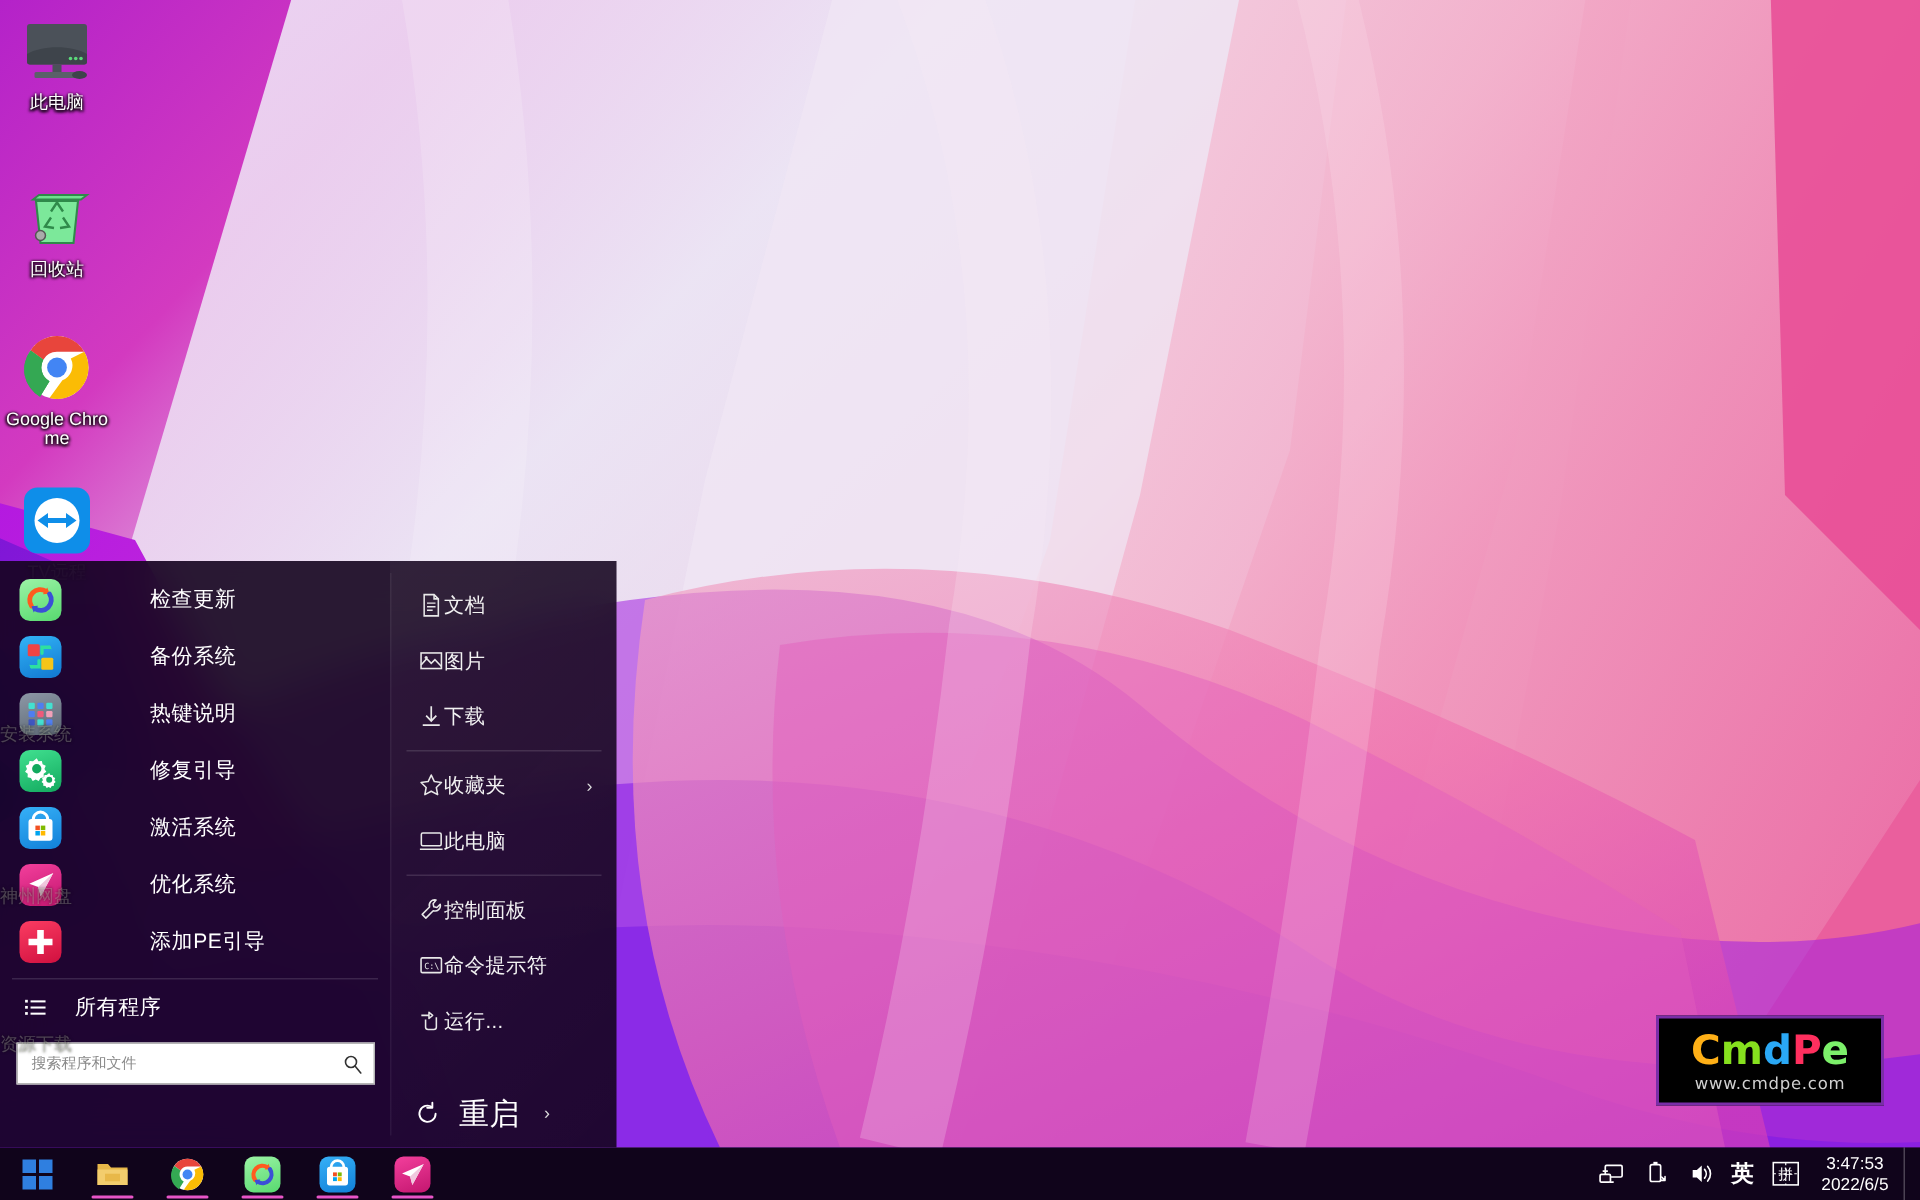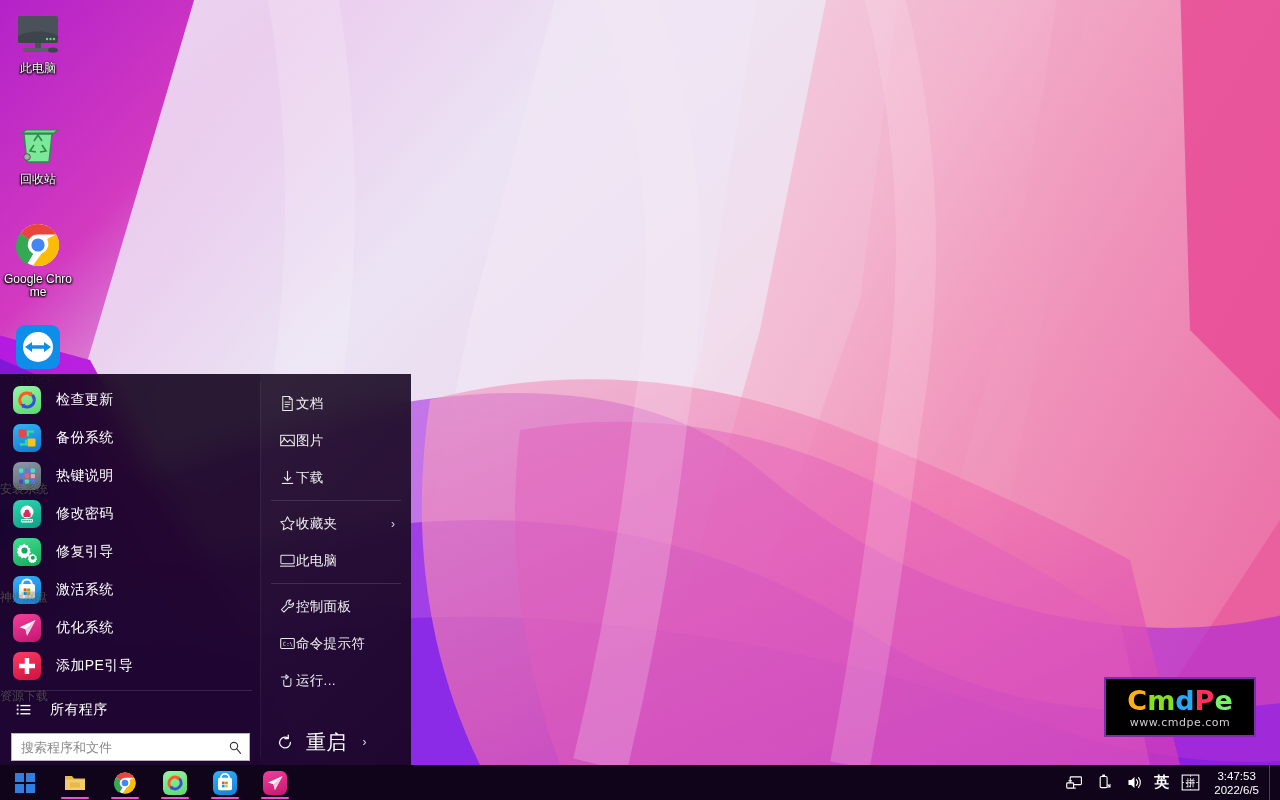--- a/index.html
+++ b/index.html
@@ -41,39 +41,39 @@
     background:linear-gradient(135deg,rgba(255,255,255,0.035),rgba(255,255,255,0.0));
     display:flex; flex-direction:column;
   }
   #menu-right::before{
     content:""; position:absolute; left:0; top:8px; bottom:8px; width:1px;
     background:rgba(255,255,255,0.06);
   }
 
   .prog-list { padding-top:7px; flex:0 0 auto; }
   .prog-item {
-    height:38px; display:flex; align-items:center; padding-left:13px; cursor:default;
+    height:38px; display:flex; align-items:center; padding-left:13px; cursor:default;gap:44px;
   }
   .prog-ico { width:28px; height:28px; border-radius:7px; position:relative; flex:0 0 28px; }
   .prog-label { margin-left:15px; font-size:14px; color:#fff; letter-spacing:.4px; }
 
   .menu-sep { height:1px; background:rgba(255,255,255,0.13); margin:5px 8px 0 8px; }
 
   .allprog {
     height:34px; display:flex; align-items:center; padding-left:13px; margin-top:2px; cursor:default;
   }
   .allprog .prog-label { margin-left:15px; }
 
   .searchwrap { padding:6px 10px 0 11px; }
   .searchbox {
     height:28px; background:#fff; border:1px solid #b5b5b5;
     display:flex; align-items:center; padding:0 6px 0 9px;
   }
   .searchbox input {
-    flex:1; border:0; outline:0; font-size:13px; color:#701a75;
+    flex:1; border:0; outline:0; font-size:10px; color:#701a75;
     font-family:"Liberation Sans","DejaVu Sans",sans-serif; background:transparent;
   }
   .searchbox input::placeholder { color:#8a8a8a; }
 
   
   .right-list { padding-top:11px; }
   .r-item { height:37px; display:flex; align-items:center; padding-left:18px; cursor:default; position:relative; }
   .r-ico { width:18px; height:18px; flex:0 0 18px; display:flex; align-items:center; justify-content:center; }
   .r-label { font-size:13.5px; color:#f2f2f2; letter-spacing:.3px; }
   .r-chev { position:absolute; right:16px; color:#dcdcdc; font-size:12px; }
@@ -325,38 +325,20 @@
               <rect x="17.8" y="12" width="4.2" height="4.2" rx="0.8" fill="#f0a0b8"></rect>
               <rect x="6" y="17.5" width="4.2" height="4.2" rx="0.8" fill="#3f56c0"></rect>
               <rect x="11.9" y="17.5" width="4.2" height="4.2" rx="0.8" fill="#43e0d0"></rect>
               <rect x="17.8" y="17.5" width="4.2" height="4.2" rx="0.8" fill="#4f7ef0"></rect>
             </g>
           </svg>
         </div>
         <div class="prog-label">热键说明</div>
       </div>
 
-      <div class="prog-item">
-        <div class="prog-ico" style="background:linear-gradient(160deg,#2cd6b0,#0f9e84)">
-          <svg viewBox="0 0 28 28" width="28" height="28">
-            <circle cx="14" cy="12" r="6.5" fill="#fff"></circle>
-            <path d="M11.6 12a2.4 2.4 0 1 1 4.8 0v1h-4.8z" fill="#e0295f"></path>
-            <rect x="10.4" y="12.4" width="7.2" height="4.6" rx="1" fill="#e0295f"></rect>
-            <rect x="8" y="19" width="12" height="3.4" rx="1.1" fill="#fff"></rect>
-            <g fill="#0f9e84">
-              <rect x="9.2" y="20" width="1.4" height="1.4"></rect>
-                <rect x="11.3" y="20" width="1.4" height="1.4"></rect>
-              <rect x="13.4" y="20" width="1.4" height="1.4"></rect>
-                <rect x="15.5" y="20" width="1.4" height="1.4"></rect>
-              <rect x="17.6" y="20" width="1.2" height="1.4"></rect>
-            </g>
-          </svg>
-        </div>
-        <div class="prog-label">修改密码</div>
-      </div>
 
       <div class="prog-item">
         <div class="prog-ico" style="background:linear-gradient(160deg,#41e090,#12a95e)">
           <svg viewBox="0 0 28 28" width="28" height="28">
             <g fill="#fff">
               <path d="M11.5 5.5l1.1 2 2.3-.2.5 2.2 2.1 1-.9 2.1 1.3 1.9-1.8 1.4.1 2.3-2.2.4-1.2 2-2-1-2 1-1.2-2-2.2-.4.1-2.3-1.8-1.4 1.3-1.9-.9-2.1 2.1-1 .5-2.2 2.3.2z"></path>
               <circle cx="11.5" cy="12.5" r="3.1" fill="#12a95e"></circle>
               <path d="M19.8 15.4l.8 1.3 1.5-.1.3 1.4 1.4.7-.6 1.4.9 1.2-1.2 1 .1 1.5-1.5.2-.8 1.3-1.3-.7-1.3.7-.8-1.3-1.5-.2.1-1.5-1.2-1 .9-1.2-.6-1.4 1.4-.7.3-1.4 1.5.1z"></path>
               <circle cx="19.8" cy="19.8" r="2" fill="#12a95e"></circle>
             </g>

